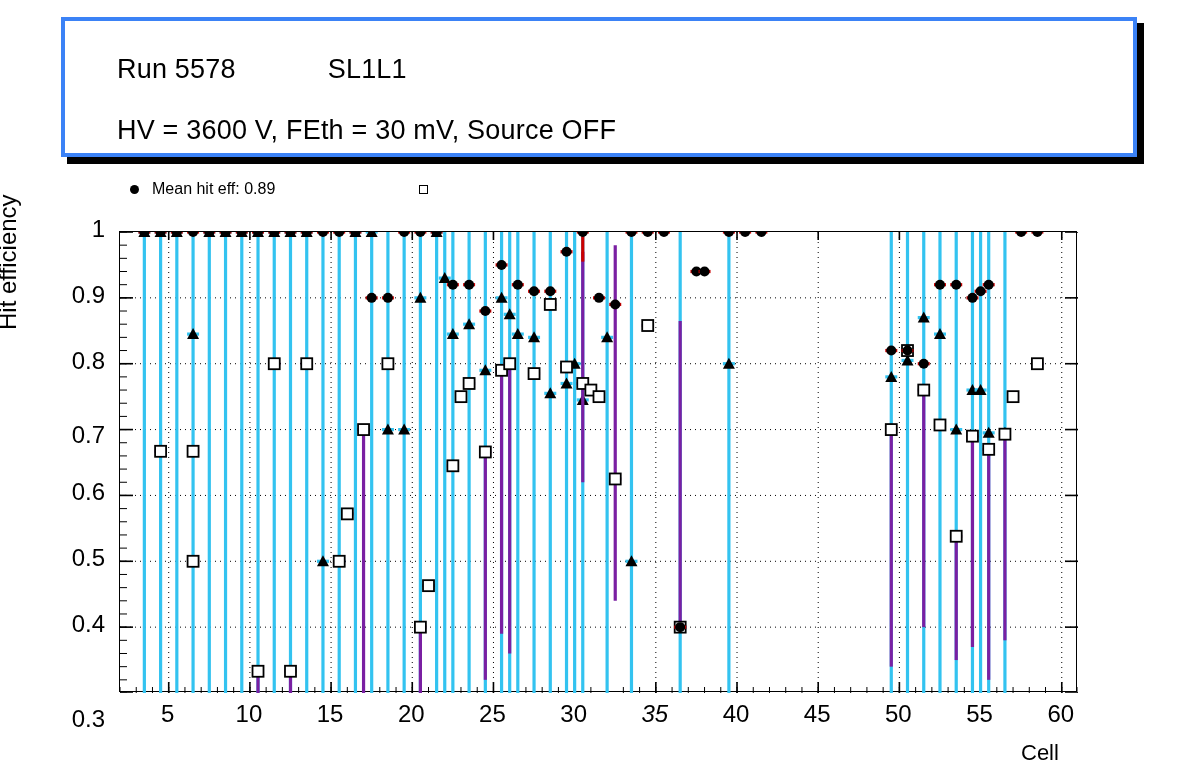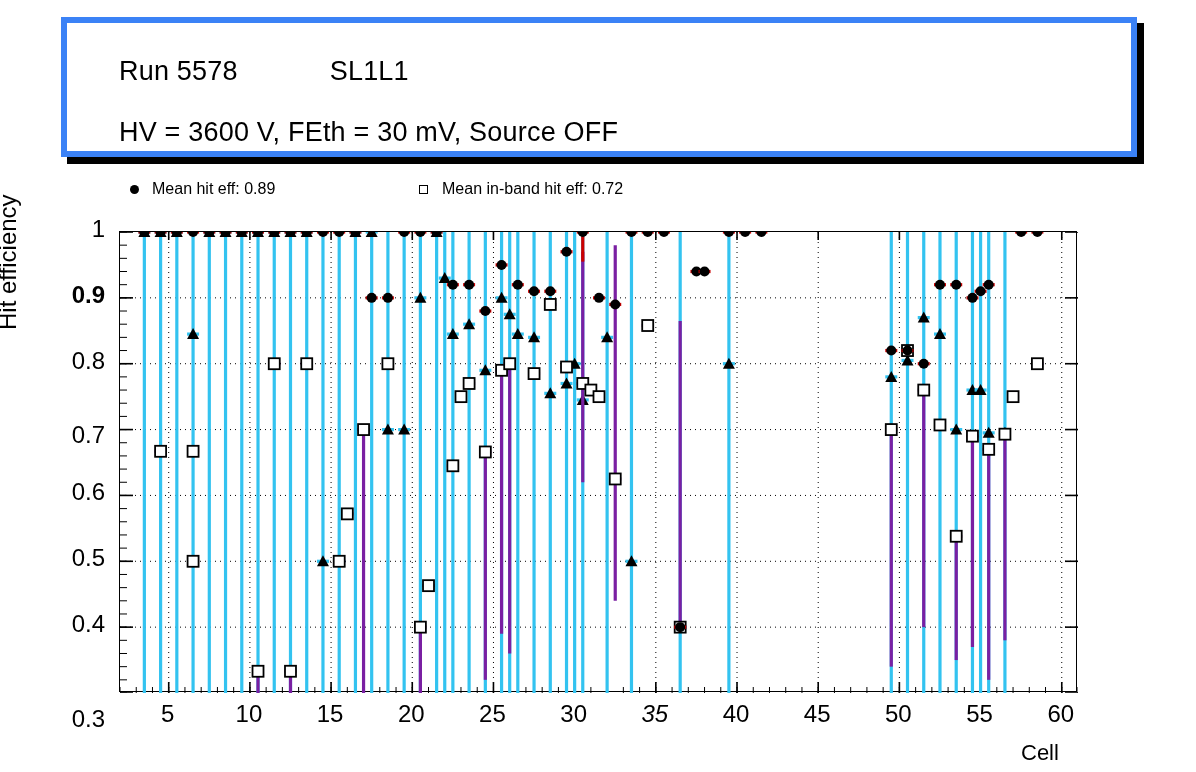--- a/index.html
+++ b/index.html
@@ -4,21 +4,21 @@
 <style>
   html,body{margin:0;padding:0;background:#ffffff;}
   body{width:1196px;height:772px;position:relative;overflow:hidden;
        font-family:"Liberation Sans","DejaVu Sans",sans-serif;color:#000;}
 
   #root{position:absolute;left:0;top:0;width:1196px;height:772px;}
 
   
   .title-shadow{position:absolute;left:67px;top:23px;width:1077px;height:141px;background:#000;}
   .title-box{position:absolute;left:61px;top:17px;width:1076px;height:140px;
-             background:#fff;border:6px solid #3b82f6;box-sizing:border-box;}
+             background:#fff;border:4px solid #3b82f6;box-sizing:border-box;}
   .title-line{position:absolute;left:52px;white-space:nowrap;font-size:27px;letter-spacing:.2px;}
   .title-line.l1{top:33px;}
   .title-line.l2{top:94px;}
   .title-run{display:inline-block;}
   .title-sl{display:inline-block;margin-left:92px;}
 
   
   .legend{position:absolute;left:126px;top:175px;width:950px;height:28px;}
   .leg-entry{position:absolute;top:0;height:28px;display:flex;align-items:center;white-space:nowrap;}
   .leg-e1{left:0px;}
@@ -60,34 +60,33 @@
     <div class="leg-entry leg-e1">
       <span class="mk">
           <span class="mk-circle"></span>
         </span>
       <span class="leg-text">Mean hit  eff: 0.89</span>
     </div>
     <div class="leg-entry leg-e2">
       <span class="mk">
           <span class="mk-square"></span>
         </span>
-      <span class="leg-text">Mean in-band hit eff: 0.72</span>
     </div>
   </div>
 
   <div class="ylab">Hit efficiency</div>
 
   <div id="yticklabels">
       <div class="ytick" style="left: 35px; top: 676px; margin-top: 29px;">0.3</div>
       <div class="ytick" style="left: 35px; top: 610.143px;">0.4</div>
       <div class="ytick" style="left: 35px; top: 544.286px;">0.5</div>
       <div class="ytick" style="left: 35px; top: 478.429px;">0.6</div>
       <div class="ytick" style="left: 35px; top: 421px;">0.7</div>
       <div class="ytick" style="left: 35px; top: 346.714px;">0.8</div>
-      <div class="ytick" style="left: 35px; top: 280.857px; font-weight: bold;">0.9</div>
+      <div class="ytick" style="left: 35px; top: 280.857px;">0.9</div>
       <div class="ytick" style="left: 35px; top: 215px;">1</div>
     </div>
   <div id="xticklabels">
       <div class="xtick" style="left: 137.712px;">5</div>
       <div class="xtick" style="left: 218.898px;">10</div>
       <div class="xtick" style="left: 300.085px;">15</div>
       <div class="xtick" style="left: 381.271px;">20</div>
       <div class="xtick" style="left: 462.458px;">25</div>
       <div class="xtick" style="left: 543.644px;">30</div>
       <div class="xtick" style="left: 624.831px; font-style: italic;">35</div>

